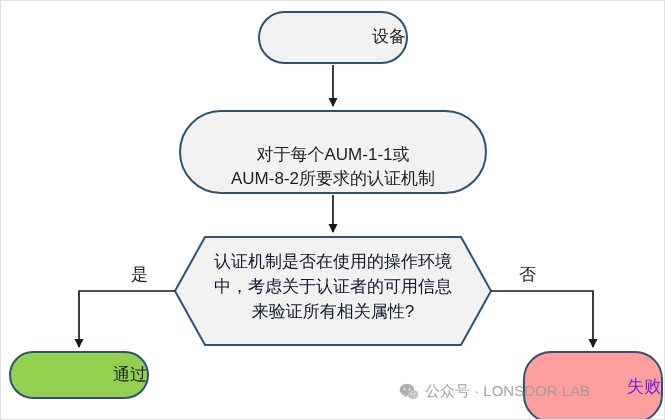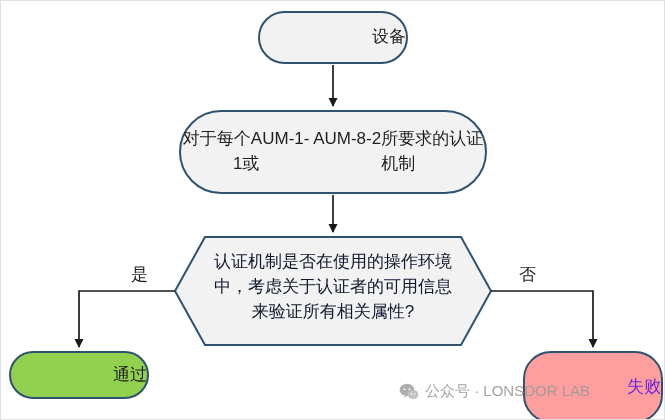--- a/index.html
+++ b/index.html
@@ -32,21 +32,21 @@
     display: flex;
     align-items: center;
     justify-content: flex-end;
     text-align: center;
     color: #1f1f1f;
     font-size: 17px;
     line-height: 1.45;
   }
   .stadium { border-radius: 28px; }
   .node-device   { left: 257px; top: 10px;  width: 150px; height: 53px; }
-  .node-process  { left: 178px; top: 109px; width: 308px; height: 84px; border-radius: 42px; flex-direction: row; }
+  .node-process  { left: 178px; top: 109px; width: 308px; height: 84px; border-radius: 42px; flex-direction: column; }
   .node-pass     { left: 8px;   top: 350px; width: 140px; height: 48px; background: #92d050; }
   .node-fail     { left: 522px; top: 350px; width: 140px; height: 72px; background: #ff9e9e; color: #6d28d9; }
   .decision-text {
     position: absolute;
     left: 207px; top: 248px;
     width: 250px;
     text-align: center;
     color: #0f172a;
     font-size: 17px;
     line-height: 1.48;

